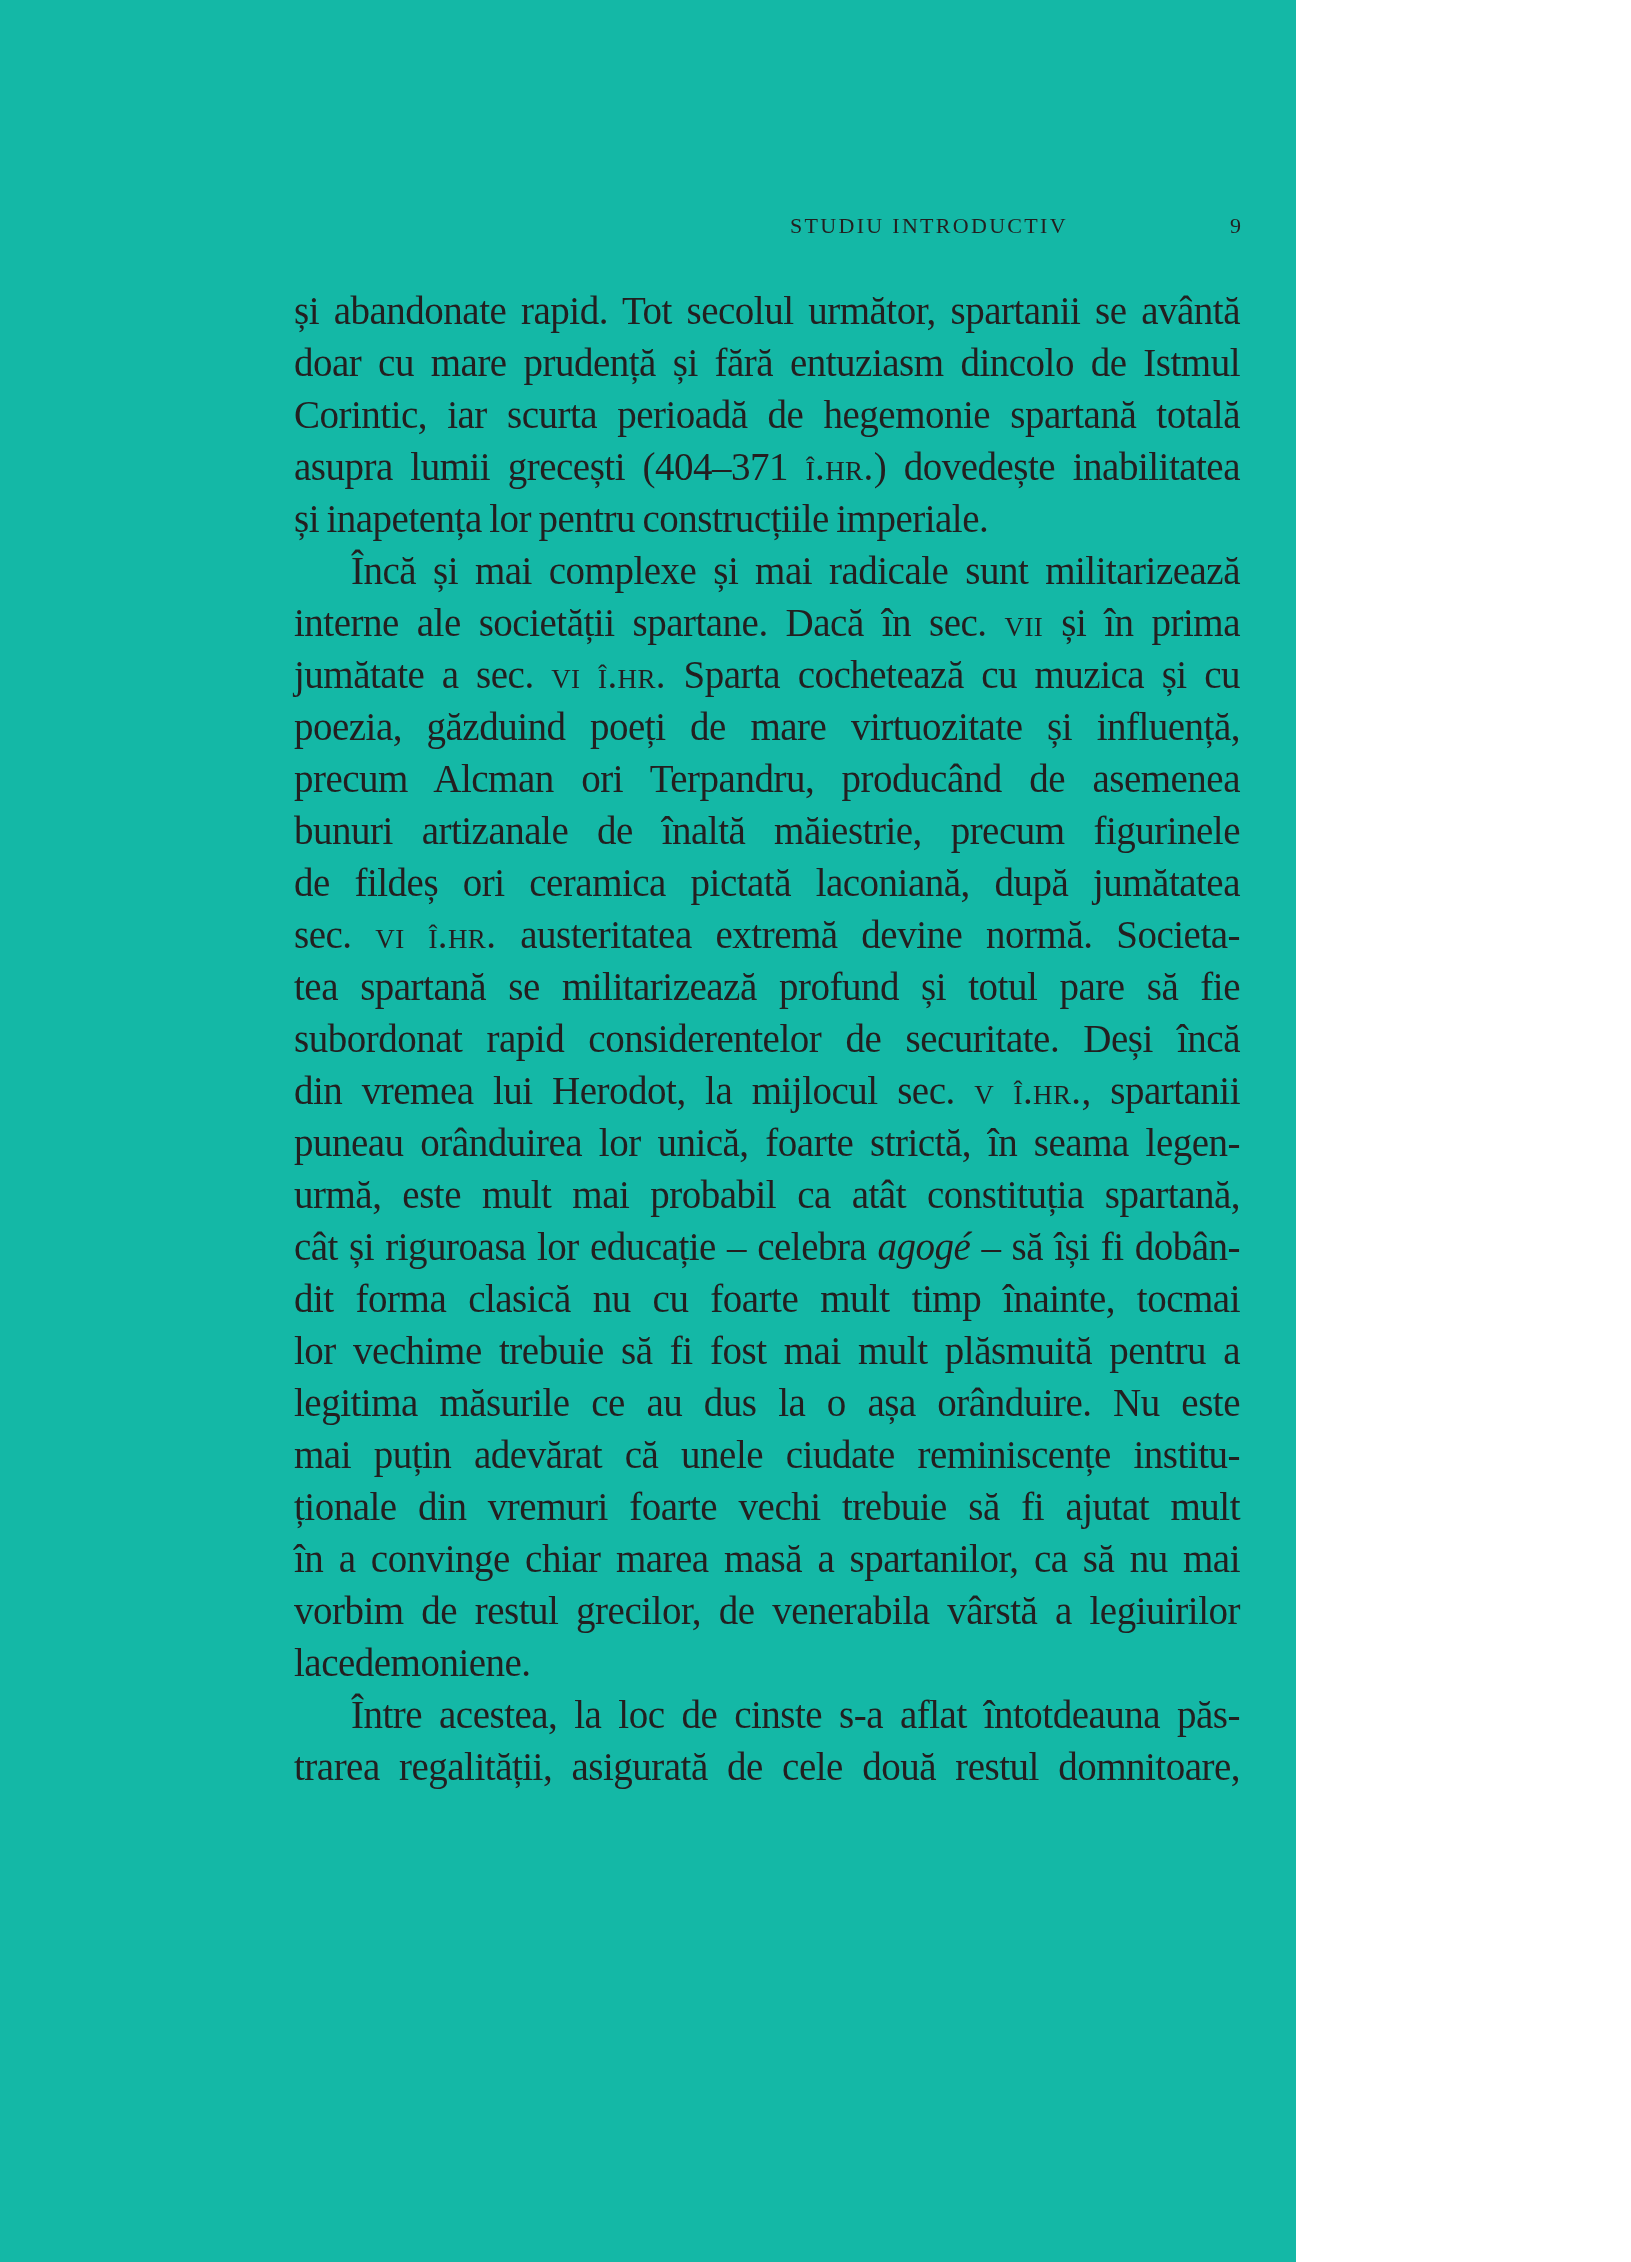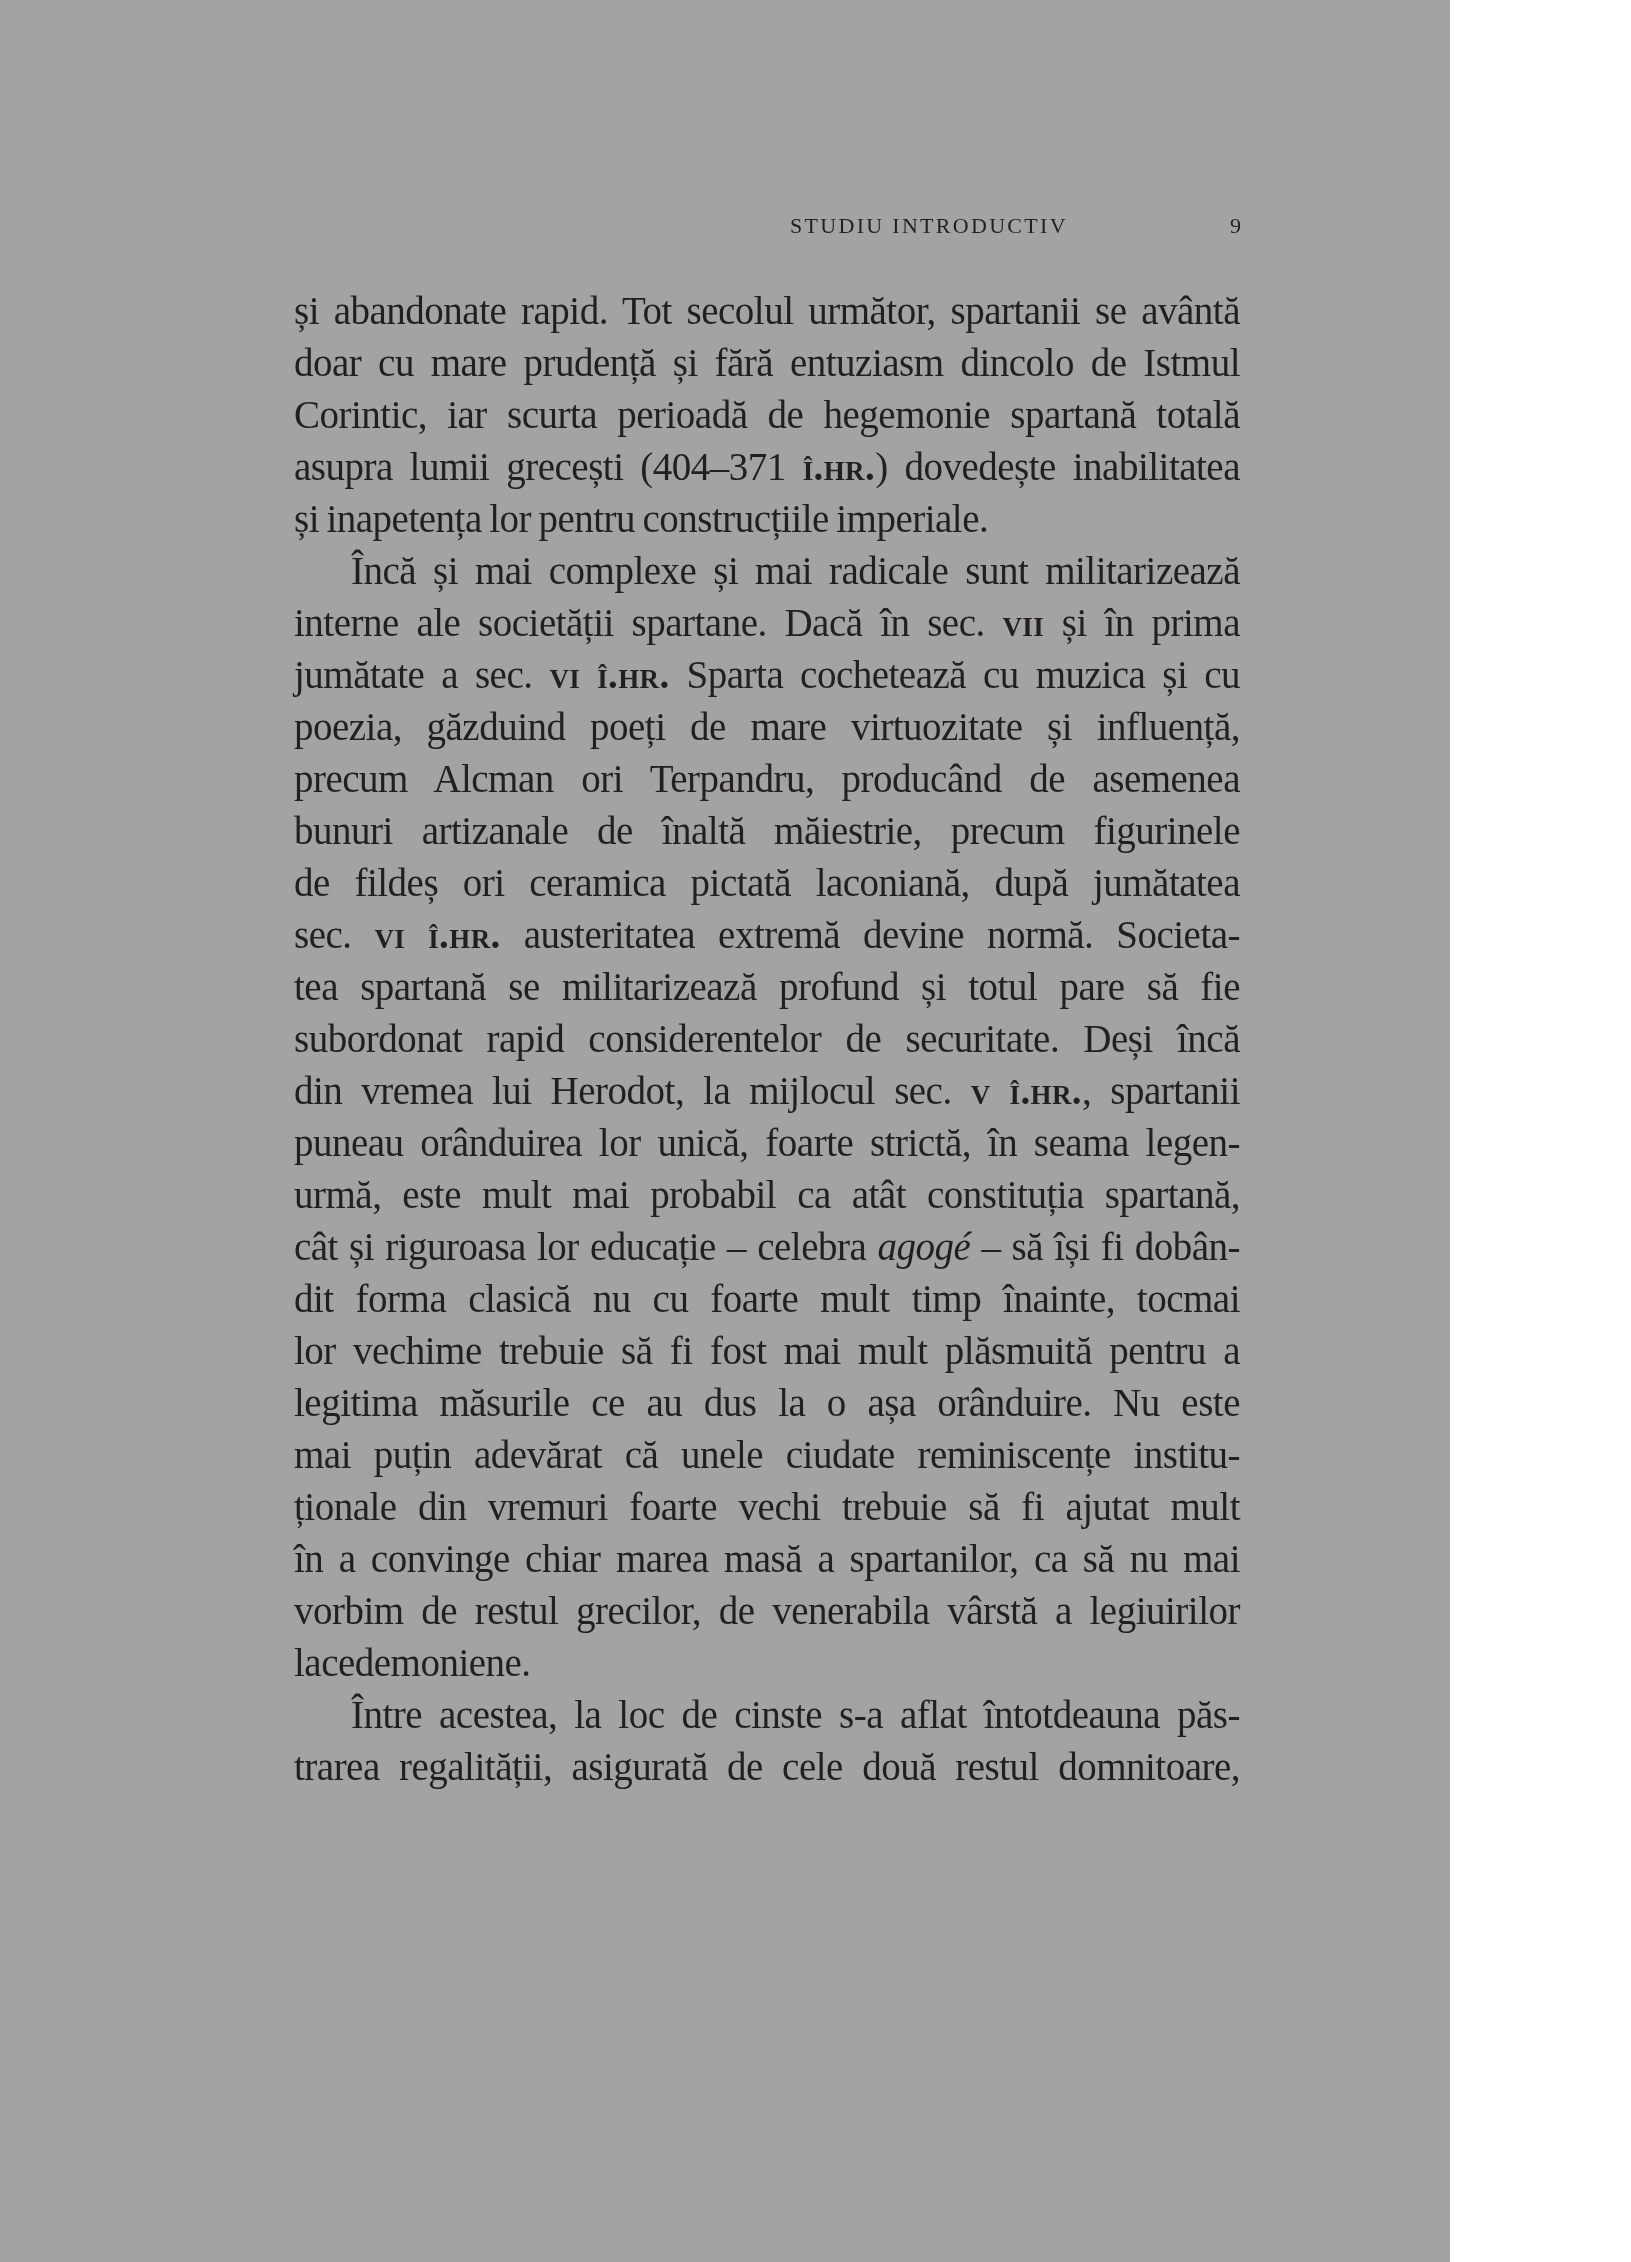--- a/index.html
+++ b/index.html
@@ -11,23 +11,23 @@
     width: 1632px;
     height: 2263px;
     position: relative;
     overflow: hidden;
     font-family: "Liberation Serif", "DejaVu Serif", serif;
     color: #231f20;
   }
   .page {
     position: absolute;
     left: 0; top: 0;
-    width: 1450px;
+    width: 1296px;
     height: 2263px;
-    background: #a3a3a3;
+    background: #14b8a6;
   }
   .running-head {
     position: absolute;
     top: 210px;
     left: 790px;
     width: 451px;
     height: 32px;
     font-size: 22px;
     letter-spacing: 2.3px;
     font-weight: normal;
@@ -66,21 +66,20 @@
   .line.last {
     text-align-last: left;
   }
   .line.indent {
     padding-left: 57px;
   }
   .sc {
     font-variant: small-caps;
     text-transform: lowercase;
     letter-spacing: 0.4px;
-    font-weight: bold;
   }
   em {
     font-style: italic;
   }
 </style>
 </head>
 <body>
 
 <div class="page">
 

